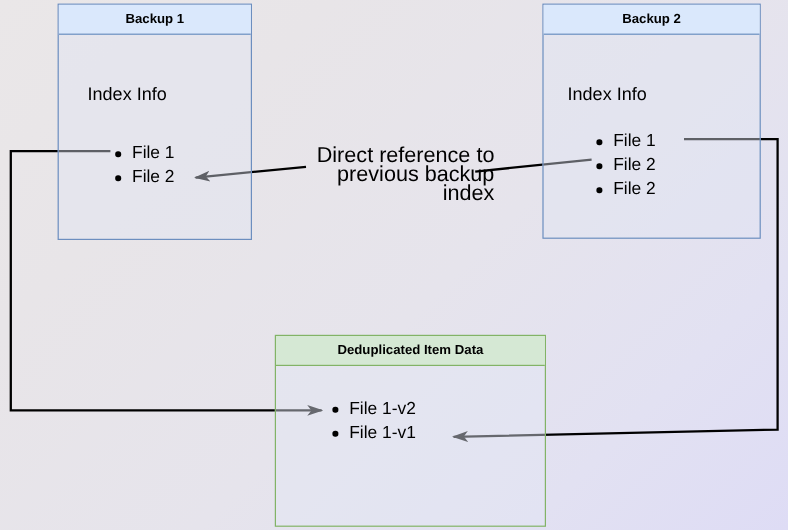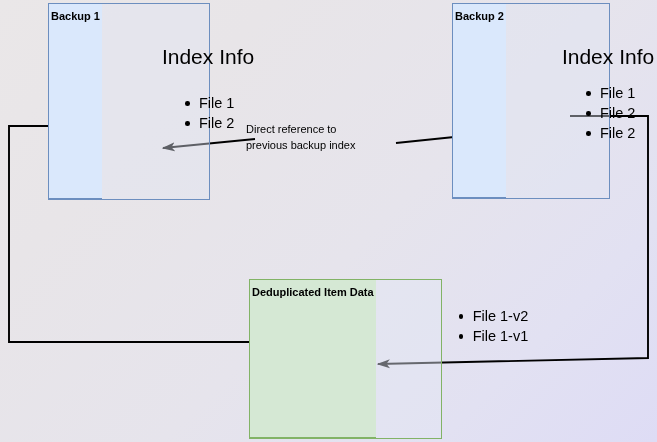--- a/index.html
+++ b/index.html
@@ -23,22 +23,21 @@
     left: 0;
     top: 0;
     width: 657px;
     height: 442px;
     pointer-events: none;
   }
   .node {
     position: absolute;
     box-sizing: border-box;
     display: flex;
-    flex-direction: row;
-    gap: 36px;
+    flex-direction: column;
   }
   .node-blue {
     border: 1.6px solid #6c8ebf;
     background: rgba(224, 229, 244, 0.42);
   }
   .node-green {
     border: 1.6px solid #82b366;
     background: rgba(226, 231, 244, 0.45);
   }
   .node-header {
@@ -57,21 +56,21 @@
   .node-green > .node-header {
     background: #d5e8d4;
     border-bottom: 1.6px solid #82b366;
   }
   .node-body {
     position: relative;
     flex: 1;
   }
   .body-title {
     position: absolute;
-    font-size: 21px;
+    font-size: 15px;
     color: #000000;
     white-space: nowrap;
   }
   .file-list {
     position: absolute;
     margin: 0;
     padding: 0;
     list-style: none;
   }
   .file-list li {
@@ -87,22 +86,22 @@
     position: absolute;
     left: 2px;
     top: 8px;
     width: 4.6px;
     height: 4.6px;
     border-radius: 50%;
     background: #000000;
   }
   .edge-label {
     position: absolute;
-    text-align: left;
-    font-size: 11px;
+    text-align: right;
+    font-size: 18px;
     color: #000000;
     line-height: 16px;
     white-space: pre-line;
   }
 </style>
 </head>
 <body>
 
 <div id="canvas">
 
@@ -134,33 +133,33 @@
     <div class="node-header">Backup 1</div>
     <div class="node-body">
       <div class="body-title" style="left:24px; top:41px;">Index Info</div>
       <ul class="file-list" style="left:45px; top:89px;">
         <li>File 1</li>
         <li>File 2</li>
       </ul>
     </div>
   </div>
 
-  <div class="node node-blue" style="left:452px; top:3px; width:158px; height:196px;">
+  <div class="node node-blue" style="left:452px; top:3px; width:182px; height:196px;">
     <div class="node-header">Backup 2</div>
     <div class="node-body">
       <div class="body-title" style="left:20px; top:41px;">Index Info</div>
       <ul class="file-list" style="left:42px; top:79px;">
         <li>File 1</li>
         <li>File 2</li>
         <li>File 2</li>
       </ul>
     </div>
   </div>
 
-  <div class="node node-green" style="left:229px; top:279px; width:193px; height:160px;margin-left:20px;">
+  <div class="node node-green" style="left:229px; top:279px; width:226px; height:160px;">
     <div class="node-header">Deduplicated Item Data</div>
     <div class="node-body">
       <ul class="file-list" style="left:45px; top:26px;">
         <li>File 1-v2</li>
         <li>File 1-v1</li>
       </ul>
     </div>
   </div>
 
   <div class="edge-label" style="left:246px; top:121px; width:166px;">Direct reference to

